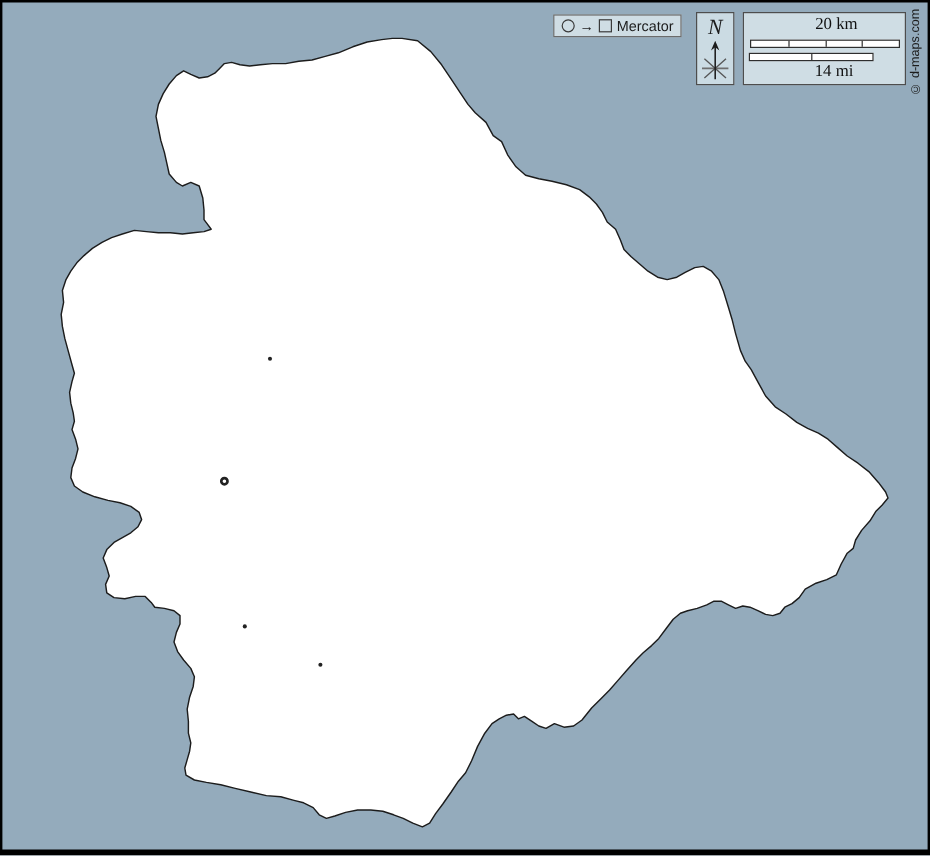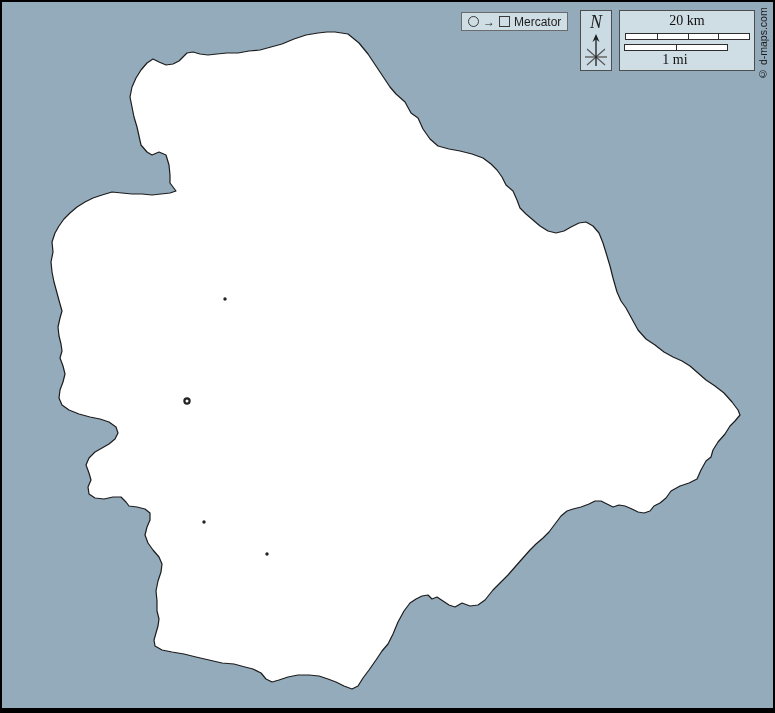--- a/index.html
+++ b/index.html
@@ -43,20 +43,21 @@
 
   
   .scalebox{
     position:absolute;left:617px;top:8px;width:136px;height:61px;
     box-sizing:border-box;
     background:#cfdde4;border:1px solid #4d4d4d;
   }
   .km-label,.mi-label{
     font-family:"Liberation Serif",serif;font-size:14px;color:#111;
     text-align:center;
+    padding-left:20px;
   }
   .km-label{margin-top:2px;}
   .bar{
     position:absolute;height:5px;background:#fff;
     border:1px solid #2e2e2e;box-sizing:content-box;
   }
   .km-bar{left:5px;top:22px;width:123px;}
   .mi-bar{left:4px;top:33px;width:102px;}
   .tick{position:absolute;top:0;width:1px;height:5px;background:#2e2e2e;}
   .t25{left:25%;} .t50{left:50%;} .t75{left:75%;}
@@ -104,18 +105,18 @@
   <div class="scalebox">
     <div class="km-label">20 km</div>
     <div class="bar km-bar">
       <span class="tick t25"></span>
       <span class="tick t50"></span>
       <span class="tick t75"></span>
     </div>
     <div class="bar mi-bar">
       <span class="tick t50"></span>
     </div>
-    <div class="mi-label">1 mi</div>
+    <div class="mi-label">14 mi</div>
   </div>
 
   <div class="attribution">© d-maps.com</div>
 
 </div>
 
 </body></html>

